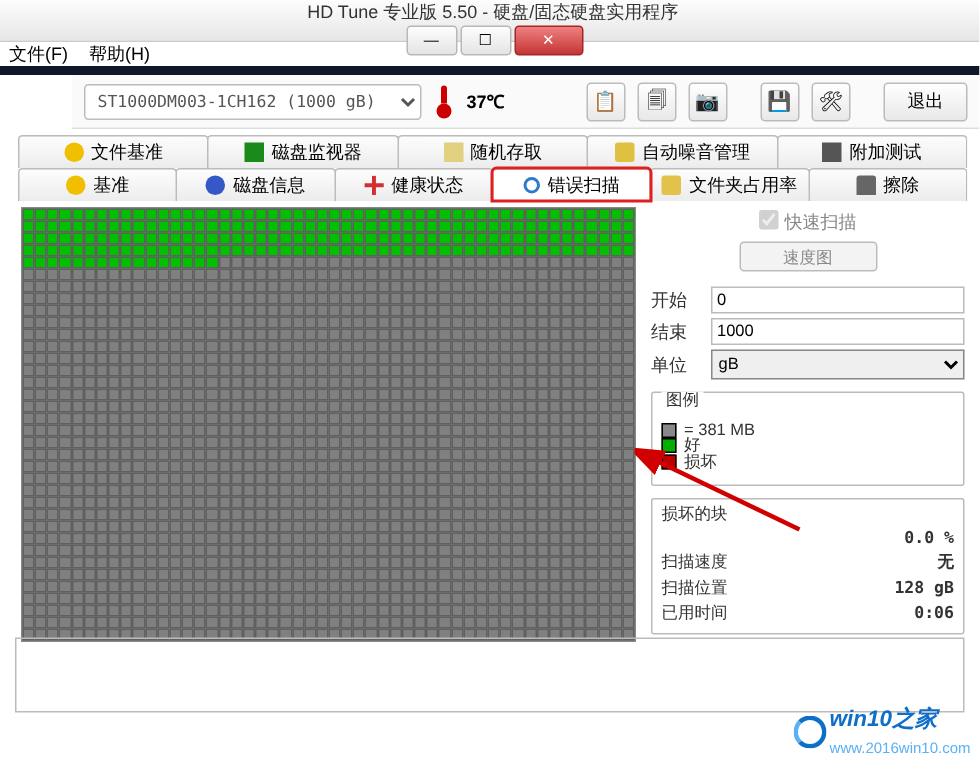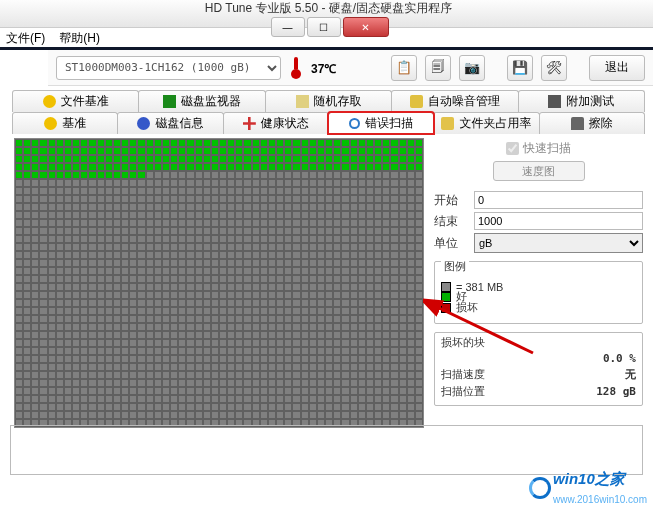--- a/index.html
+++ b/index.html
@@ -5,21 +5,21 @@
 * { box-sizing: border-box; margin: 0; padding: 0; font-family: "Microsoft YaHei", sans-serif; }
 body { width: 653px; height: 510px; background: #fff; overflow: hidden; position: relative; }
 
 .titlebar { height: 28px; background: linear-gradient(#fdfdfd,#e6e6e6); border-bottom: 1px solid #ccc; display: flex; align-items: center; padding: 0 4px 0 8px; font-size: 12px; flex-direction: column; }
 .titlebar .ticon { width: 14px; height: 14px; background: #888; border-radius:50%; margin-right: 6px; }
 .titlebar .title { flex: 1; color: #333; }
 .wbtns { display: flex; }
 .wbtn { width: 34px; height: 20px; border: 1px solid #b8b8b8; border-radius: 3px; margin-left: 2px; background: linear-gradient(#fdfdfd,#e4e4e4); display:flex; align-items:center; justify-content:center; font-size: 10px; cursor:pointer;}
 .wbtn.close { width: 46px; background: linear-gradient(#f08080,#c43636); border-color:#a02828; color:#fff; }
 
-.menubar { height: 22px; padding: 0 6px; display:flex; align-items:flex-end; font-size:12px; gap: 14px; border-bottom:3px solid #0f172a;}
+.menubar { height: 22px; padding: 0 6px; display:flex; align-items:center; font-size:12px; gap: 14px; border-bottom:6px solid #0f172a;}
 
 .toolbar { height: 36px; padding: 4px 8px; display:flex; align-items:center; gap:8px; border-bottom:1px solid #ddd; background:#fafafa;margin-left:48px;}
 .drive-sel { width: 225px; height: 24px; border:1px solid #bbb; border-radius:3px; font-size:11px; padding: 2px 4px; color:#555; font-family:monospace; background:#fff;}
 .thermo { width:14px; height:22px; display:flex; flex-direction:column; align-items:center;}
 .thermo .bulb{width:10px;height:10px;border-radius:50%;background:#c00;}
 .thermo .tube{width:4px;height:12px;background:#c00;border-radius:2px 2px 0 0;}
 .temp b{ color:#000; font-size:12px;}
 .spacer{flex:1;}
 .tb-btn{ width:26px;height:26px; border:1px solid #bbb; border-radius:3px; background:linear-gradient(#fff,#e8e8e8); display:flex;align-items:center;justify-content:center; font-size:13px; cursor:pointer;}
 .tb-btn.gap{margin-left:14px;}
@@ -42,21 +42,21 @@
 
 .content{ display:flex; padding: 4px 10px 0 14px; gap:10px; height: 320px;}
 .grid{ width:410px; height:290px; background:#808080; border:1px solid #888;}
 .grid-inner{display:grid; grid-template-columns:repeat(50,1fr); grid-template-rows:repeat(36,1fr); width:100%; height:100%; gap:0;}
 .cell{ border:1px solid #606060;}
 .cg{ background:#00c000;}
 .cd{ background:#808080;}
 
 .side{ flex:1; font-size:12px; color:#333; padding-top:2px;}
 .stop-btn{ width:92px;height:22px; border:2px solid #0d4fb3; border-radius:3px; background:linear-gradient(#fdfdfd,#e6e6e6); margin:0 auto 6px; display:block; font-size:12px; cursor:pointer;}
-.chk{ display:flex;align-items:center;justify-content:center;gap:4px; color:#888;}
+.chk{ display:flex;align-items:flex-start;justify-content:center;gap:4px; color:#888;}
 .spd-btn{width:92px;height:20px;border:1px solid #bbb;border-radius:3px;background:#f3f3f3;margin:4px auto 10px;display:block;font-size:11px;color:#888;}
 .row{ display:flex; align-items:center; margin:3px 0;}
 .row label{width:40px;}
 .row input{flex:1;height:18px;border:1px solid #bbb;font-size:11px;padding:0 3px;}
 .row select{flex:1;height:20px;border:1px solid #888;font-size:11px;}
 .legend{ border:1px solid #bbb; border-radius:2px; padding:8px 6px; margin-top:8px;}
 .legend .ttl{position:relative;top:-11px;background:#fff;padding:0 3px;font-size:11px;}
 .lg{display:flex;align-items:center;gap:5px;font-size:11px;margin-top:-4px;}
 .sq{width:10px;height:10px;border:1px solid #000;display:inline-block;}
 .sq.gray{background:#888;} .sq.green{background:#00b000;} .sq.red{background:#c00000;}
@@ -2004,20 +2004,24 @@
           <span class="v">0.0 %</span>
         </div>
       <div class="r">
           <span>扫描速度</span>
           <span class="v">无</span>
         </div>
       <div class="r">
           <span>扫描位置</span>
           <span class="v">128 gB</span>
         </div>
+      <div class="r">
+          <span>已用时间</span>
+          <span class="v">0:06</span>
+        </div>
     </div>
   </div>
 </div>
 
 <div class="bottom"></div>
 
 <svg class="arrow" width="120" height="60">
   <defs>
       <marker id="ah" markerWidth="10" markerHeight="10" refX="2" refY="3" orient="auto">
         <path d="M0,0 L0,6 L8,3 z" fill="#d00000"></path>

